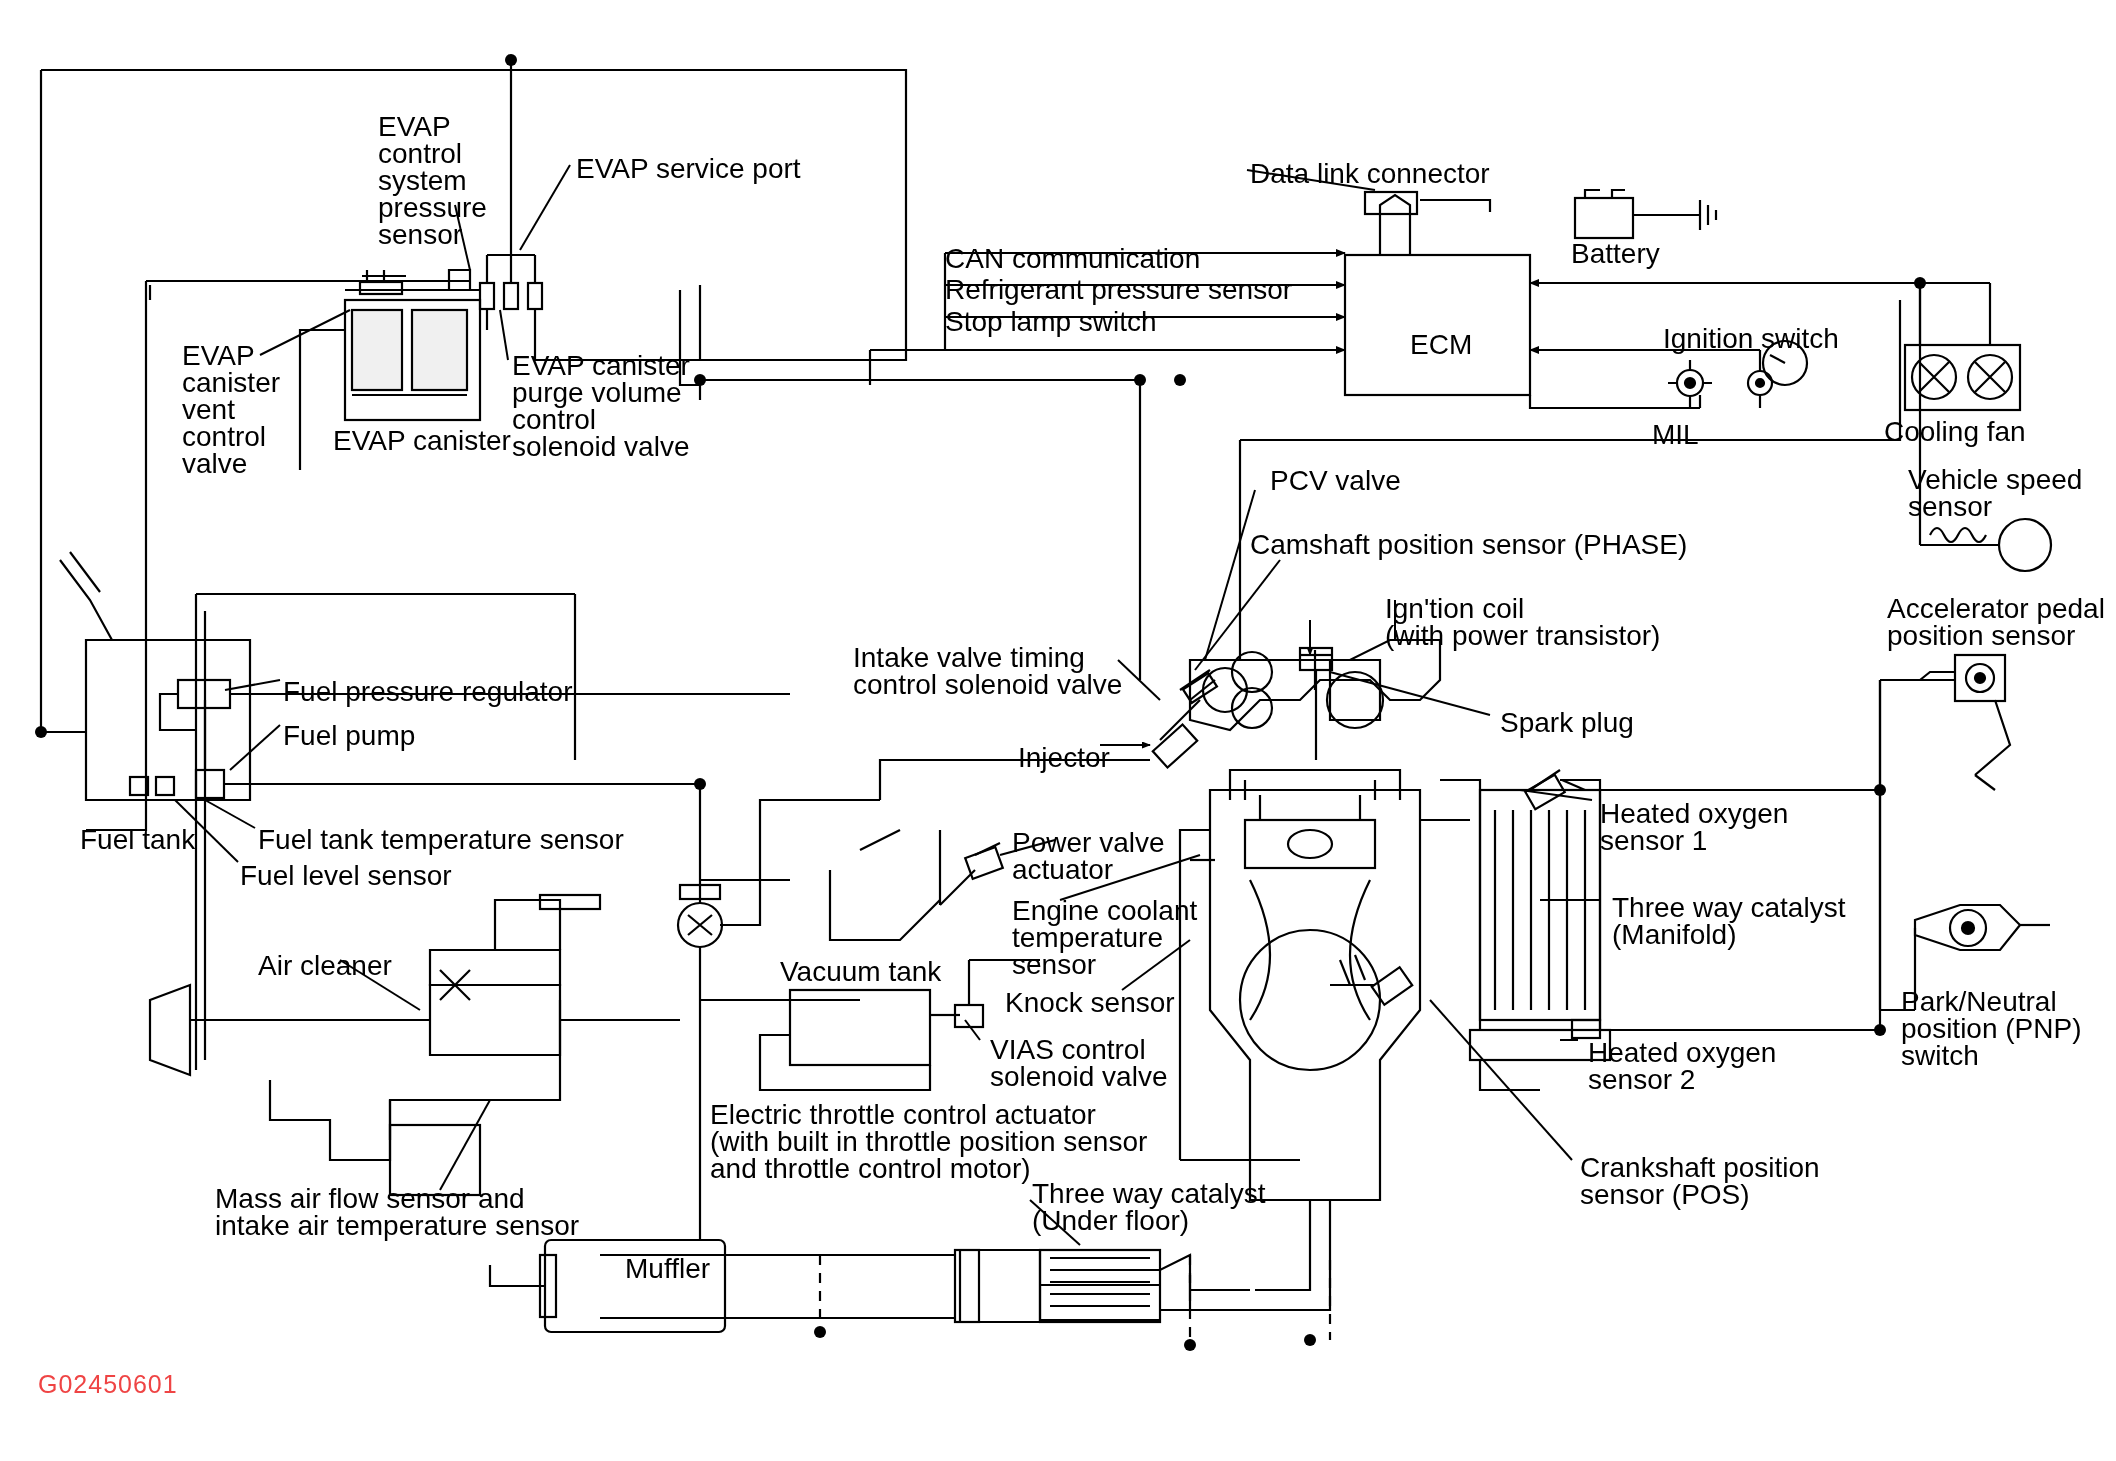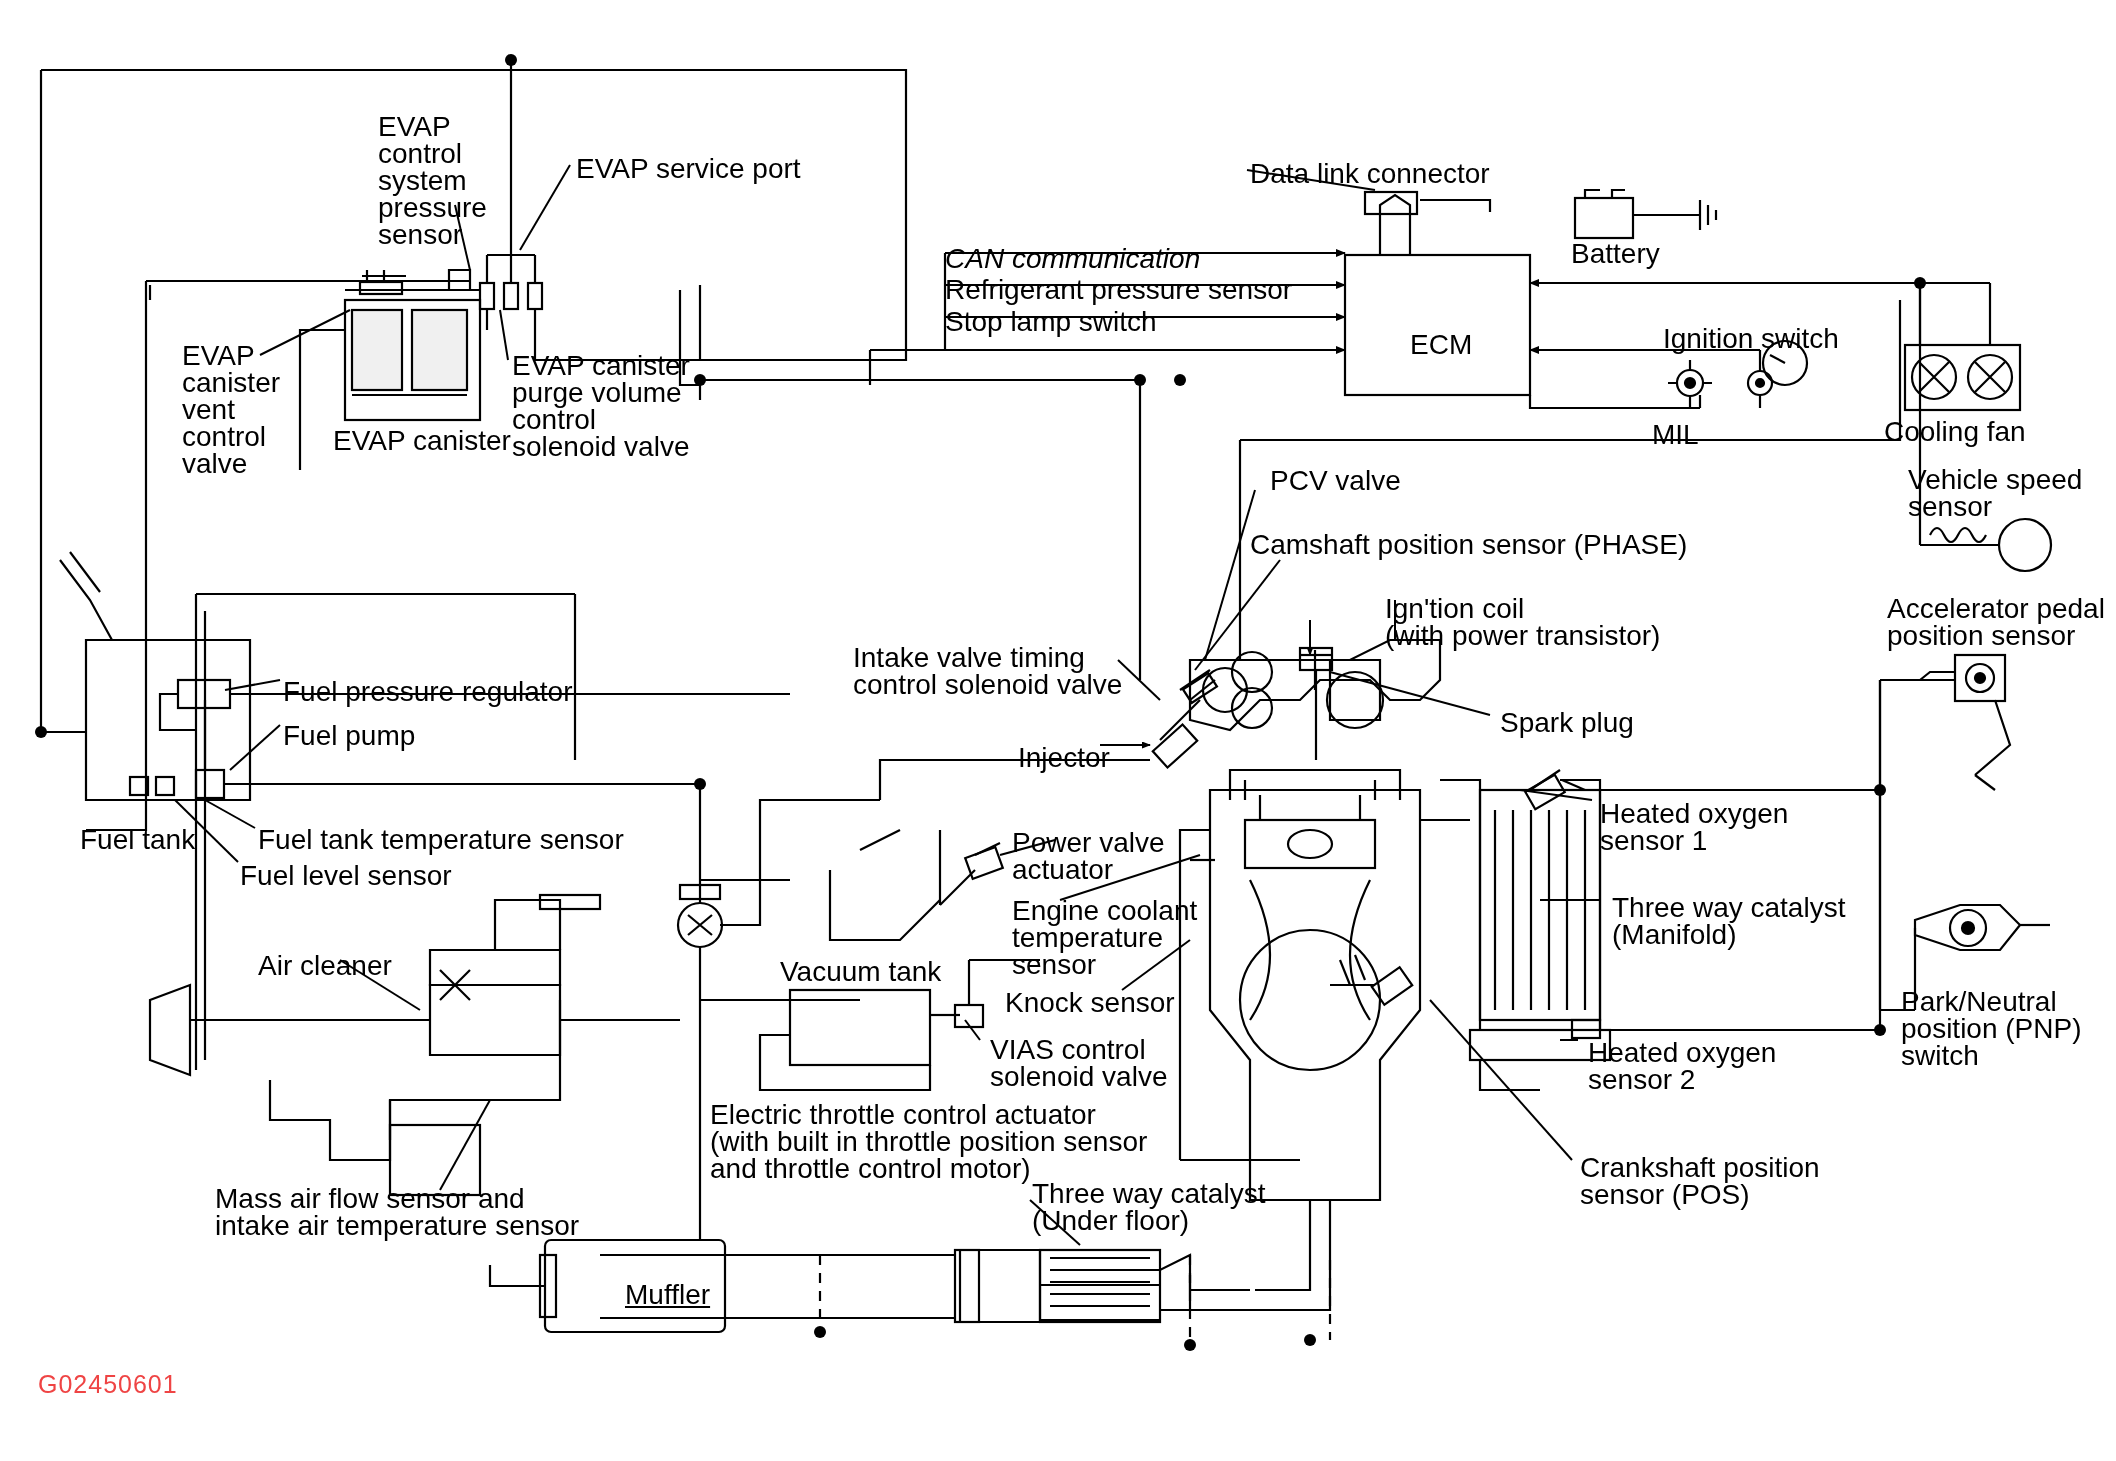--- a/index.html
+++ b/index.html
@@ -358,21 +358,21 @@
 vent
 control
 valve</div>
       <div class="lbl" style="left: 333px; top: 427px;">EVAP canister</div>
       <div class="lbl" style="left: 512px; top: 352px;">EVAP canister
 purge volume
 control
 solenoid valve</div>
       <div class="lbl" style="left: 1250px; top: 160px;">Data link connector</div>
       <div class="lbl" style="left: 1571px; top: 240px;">Battery</div>
-      <div class="lbl" style="left: 945px; top: 245px; font-style: italic;">CAN communication</div>
+      <div class="lbl" style="left: 945px; top: 245px;">CAN communication</div>
       <div class="lbl" style="left: 945px; top: 276px;">Refrigerant pressure sensor</div>
       <div class="lbl" style="left: 945px; top: 308px;">Stop lamp switch</div>
       <div class="lbl" style="left: 1410px; top: 331px;">ECM</div>
       <div class="lbl" style="left: 1663px; top: 325px; text-align: center;">Ignition switch</div>
       <div class="lbl" style="left: 1652px; top: 421px;">MIL</div>
       <div class="lbl" style="left: 1884px; top: 418px;">Cooling fan</div>
       <div class="lbl" style="left: 1908px; top: 466px;">Vehicle speed
 sensor</div>
       <div class="lbl" style="left: 1887px; top: 595px;">Accelerator pedal
 position sensor</div>
@@ -410,17 +410,17 @@
 sensor 2</div>
       <div class="lbl" style="left: 710px; top: 1101px;">Electric throttle control actuator
 (with built in throttle position sensor
 and throttle control motor)</div>
       <div class="lbl" style="left: 1580px; top: 1154px;">Crankshaft position
 sensor (POS)</div>
       <div class="lbl" style="left: 1032px; top: 1180px;">Three way catalyst
 (Under floor)</div>
       <div class="lbl" style="left: 215px; top: 1185px;">Mass air flow sensor and
 intake air temperature sensor</div>
-      <div class="lbl" style="left: 625px; top: 1281px; text-decoration: underline;">Muffler</div>
+      <div class="lbl" style="left: 625px; top: 1255px;">Muffler</div>
     </div>
 
   <div class="fig-id">G02450601</div>
 </div>
 
 </body></html>

